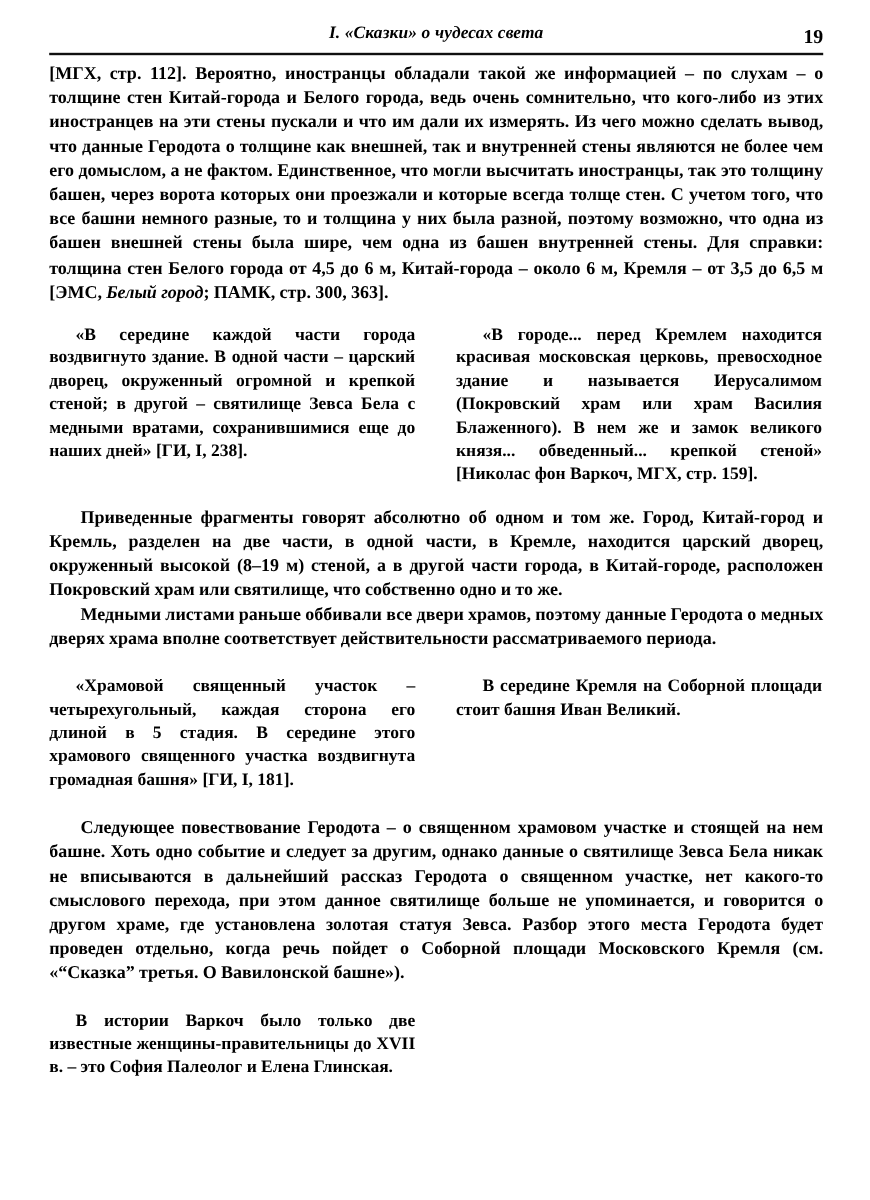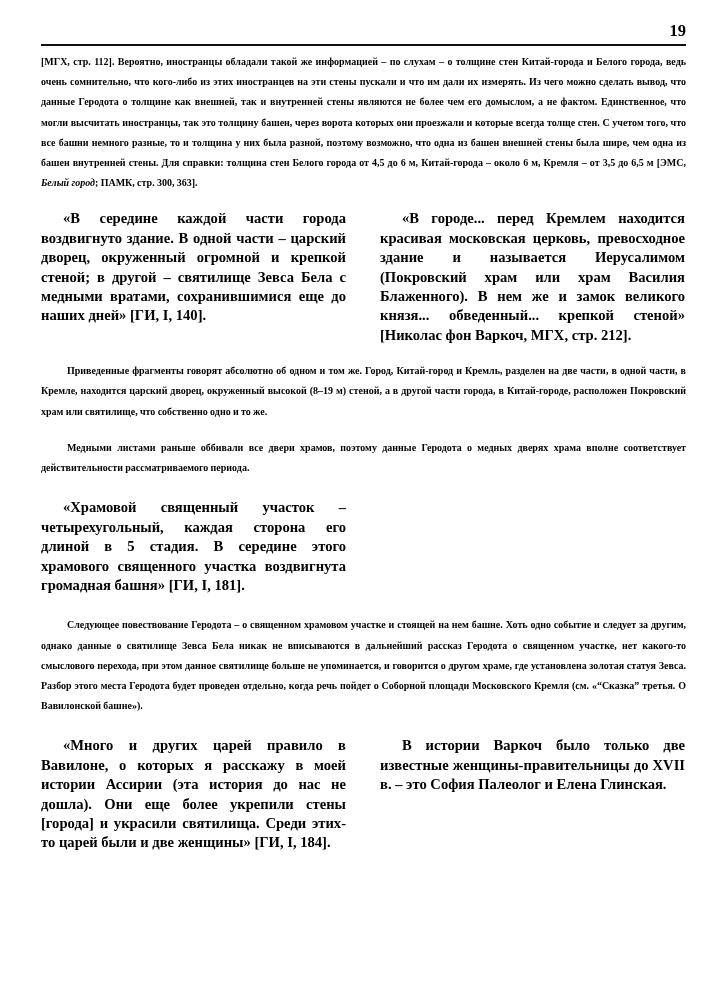--- a/index.html
+++ b/index.html
@@ -66,34 +66,34 @@
   
   .body-col {
     position: absolute;
     left: 41px;
     top: 52px;
     width: 645px;
   }
 
   p.para {
     margin: 0;
-    font-size: 10px;
+    font-size: 15px;
     line-height: 20.2px;
     text-align: justify;
     text-justify: inter-word;
     text-indent: 26px;
     font-weight: bold;
     font-family: "Liberation Serif", "DejaVu Serif", serif;
     word-spacing: -0.2px;
   }
   p.para.noindent {
     text-indent: 0;
   }
   p.para + p.para {
-    margin-top: 16px;
+    margin-top: 0px;
   }
   .gap-md { height: 16px; }
   .gap-lg { height: 20px; }
 
   
   .quote-row {
     display: flex;
     width: 645px;
     column-gap: 34px;
   }
@@ -113,63 +113,64 @@
 
   i.ital { font-style: italic; }
 </style>
 </head>
 <body>
 
 <div class="page">
 
   <div class="runhead">
     <div class="runhead-inner">
+      <span class="runhead-title">I. «Сказки» о чудесах света</span>
       <span class="runhead-folio">19</span>
     </div>
     <div class="runhead-rule"></div>
   </div>
 
   <div class="body-col">
 
     <p class="para noindent"><span>[МГХ, стр. 112].  Вероятно, иностранцы обладали такой же информацией – по слухам – о толщине стен Китай-города и Белого города, ведь очень сомнительно, что кого-либо из этих иностранцев на эти стены пускали и что им дали их измерять. Из чего можно сделать вывод, что данные Геродота о толщине как внешней, так и внутренней стены являются не более чем его домыслом, а не фактом. Единственное, что могли высчитать иностранцы, так это толщину башен, через ворота которых они проезжали и которые всегда толще стен. С учетом того, что все башни немного разные, то и толщина у них была разной, поэтому возможно, что одна из башен внешней стены была шире, чем одна из башен внутренней стены. Для справки: толщина стен Белого города от 4,5 до 6 м,  Китай-города – около 6 м,  Кремля – от  3,5 до 6,5 м [ЭМС, </span><i class="ital">Белый город</i><span>; ПАМК, стр. 300, 363].</span></p>
 
     <div class="gap-md"></div>
 
     <div class="quote-row">
       <div class="quote-col">
-        <p>«В середине каждой части города воздвигнуто здание. В одной части – царский дворец, окруженный огромной и крепкой стеной; в другой – святилище Зевса Бела с медными вратами, сохранившимися еще до наших дней» [ГИ, I, 140].</p>
+        <p>«В середине каждой части города воздвигнуто здание. В одной части – царский дворец, окруженный огромной и крепкой стеной; в другой – святилище Зевса Бела с медными вратами, сохранившимися еще до наших дней» [ГИ, I, 238].</p>
       </div>
       <div class="quote-col">
-        <p>«В городе... перед Кремлем находится красивая московская церковь, превосходное здание и называется Иерусалимом (Покровский храм или храм Василия Блаженного). В нем же и замок великого князя... обведенный... крепкой стеной» [Николас фон Варкоч, МГХ, стр. 212].</p>
+        <p>«В городе... перед Кремлем находится красивая московская церковь, превосходное здание и называется Иерусалимом (Покровский храм или храм Василия Блаженного). В нем же и замок великого князя... обведенный... крепкой стеной» [Николас фон Варкоч, МГХ, стр. 159].</p>
       </div>
     </div>
 
     <div class="gap-md"></div>
 
     <p class="para">Приведенные фрагменты говорят абсолютно об одном и том же. Город, Китай-город и Кремль, разделен на две части, в одной части, в Кремле, находится царский дворец, окруженный высокой (8–19 м) стеной, а в другой части города, в Китай-городе, расположен Покровский храм или святилище, что собственно одно и то же.</p>
 
     <p class="para">Медными листами раньше оббивали все двери храмов, поэтому данные Геродота о медных дверях храма вполне соответствует действительности рассматриваемого периода.</p>
 
     <div class="gap-lg"></div>
 
     <div class="quote-row">
       <div class="quote-col">
         <p>«Храмовой священный участок – четырехугольный, каждая сторона его длиной в 5 стадия. В середине этого храмового священного участка воздвигнута громадная башня» [ГИ, I, 181].</p>
       </div>
+      <div class="quote-col">
+        <p>В середине Кремля на Соборной площади стоит башня Иван Великий.</p>
+      </div>
     </div>
 
     <div class="gap-lg"></div>
 
     <p class="para">Следующее повествование Геродота – о священном храмовом участке и стоящей на нем башне. Хоть одно событие и следует за другим, однако данные о святилище Зевса Бела никак не вписываются в дальнейший рассказ Геродота о священном участке, нет какого-то смыслового перехода, при этом данное святилище больше не упоминается, и говорится о другом храме, где установлена золотая статуя Зевса. Разбор этого места Геродота будет проведен отдельно, когда речь пойдет о Соборной площади Московского Кремля (см. «“Сказка” третья. О Вавилонской башне»).</p>
 
     <div class="gap-lg"></div>
 
     <div class="quote-row">
       <div class="quote-col">
-        <p>«Много и других царей правило в Вавилоне, о которых я расскажу в моей истории Ассирии (эта история до нас не дошла). Они еще более укрепили стены [города] и украсили святилища. Среди этих-то царей были и две женщины» [ГИ, I, 184].</p>
-      </div>
-      <div class="quote-col">
         <p>В истории Варкоч было только две известные женщины-правительницы до XVII в. – это София Палеолог и Елена Глинская.</p>
       </div>
     </div>
 
   </div>
 </div>
 
 </body></html>

